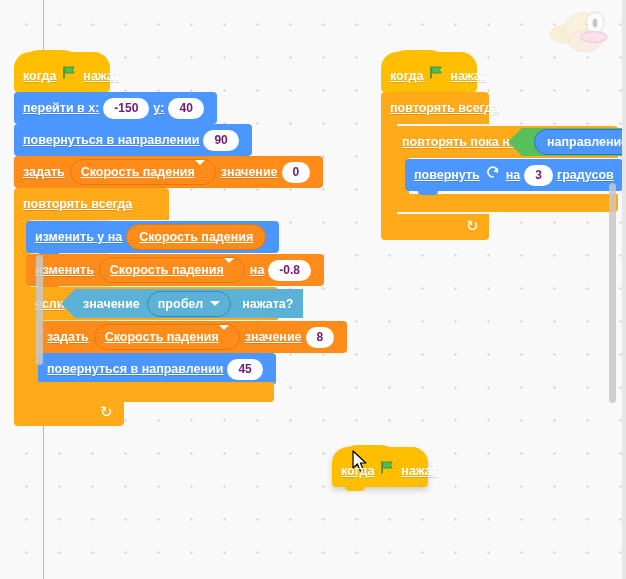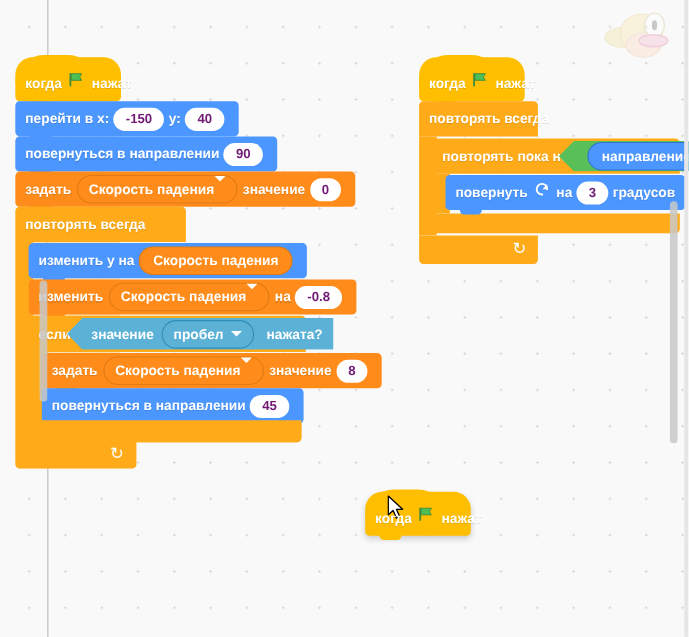--- a/index.html
+++ b/index.html
@@ -49,20 +49,21 @@
     align-items: center;
     color: #fff;
     font-size: 12.5px;
     font-weight: bold;
     white-space: nowrap;
     text-shadow: 0 1px 0 rgba(0,0,0,.12);
     border-radius: 4px;
     padding: 0 9px;
     height: 32px;
     line-height: 32px;
+    text-decoration: underline;
   }
   .blk > span { display: inline-block; }
 
   
   .c-events   { background: #FFBF00; }
   .c-control  { background: #FFAB19; }
   .c-motion   { background: #4C97FF; }
   .c-variable { background: #FF8C1A; }
 
   

